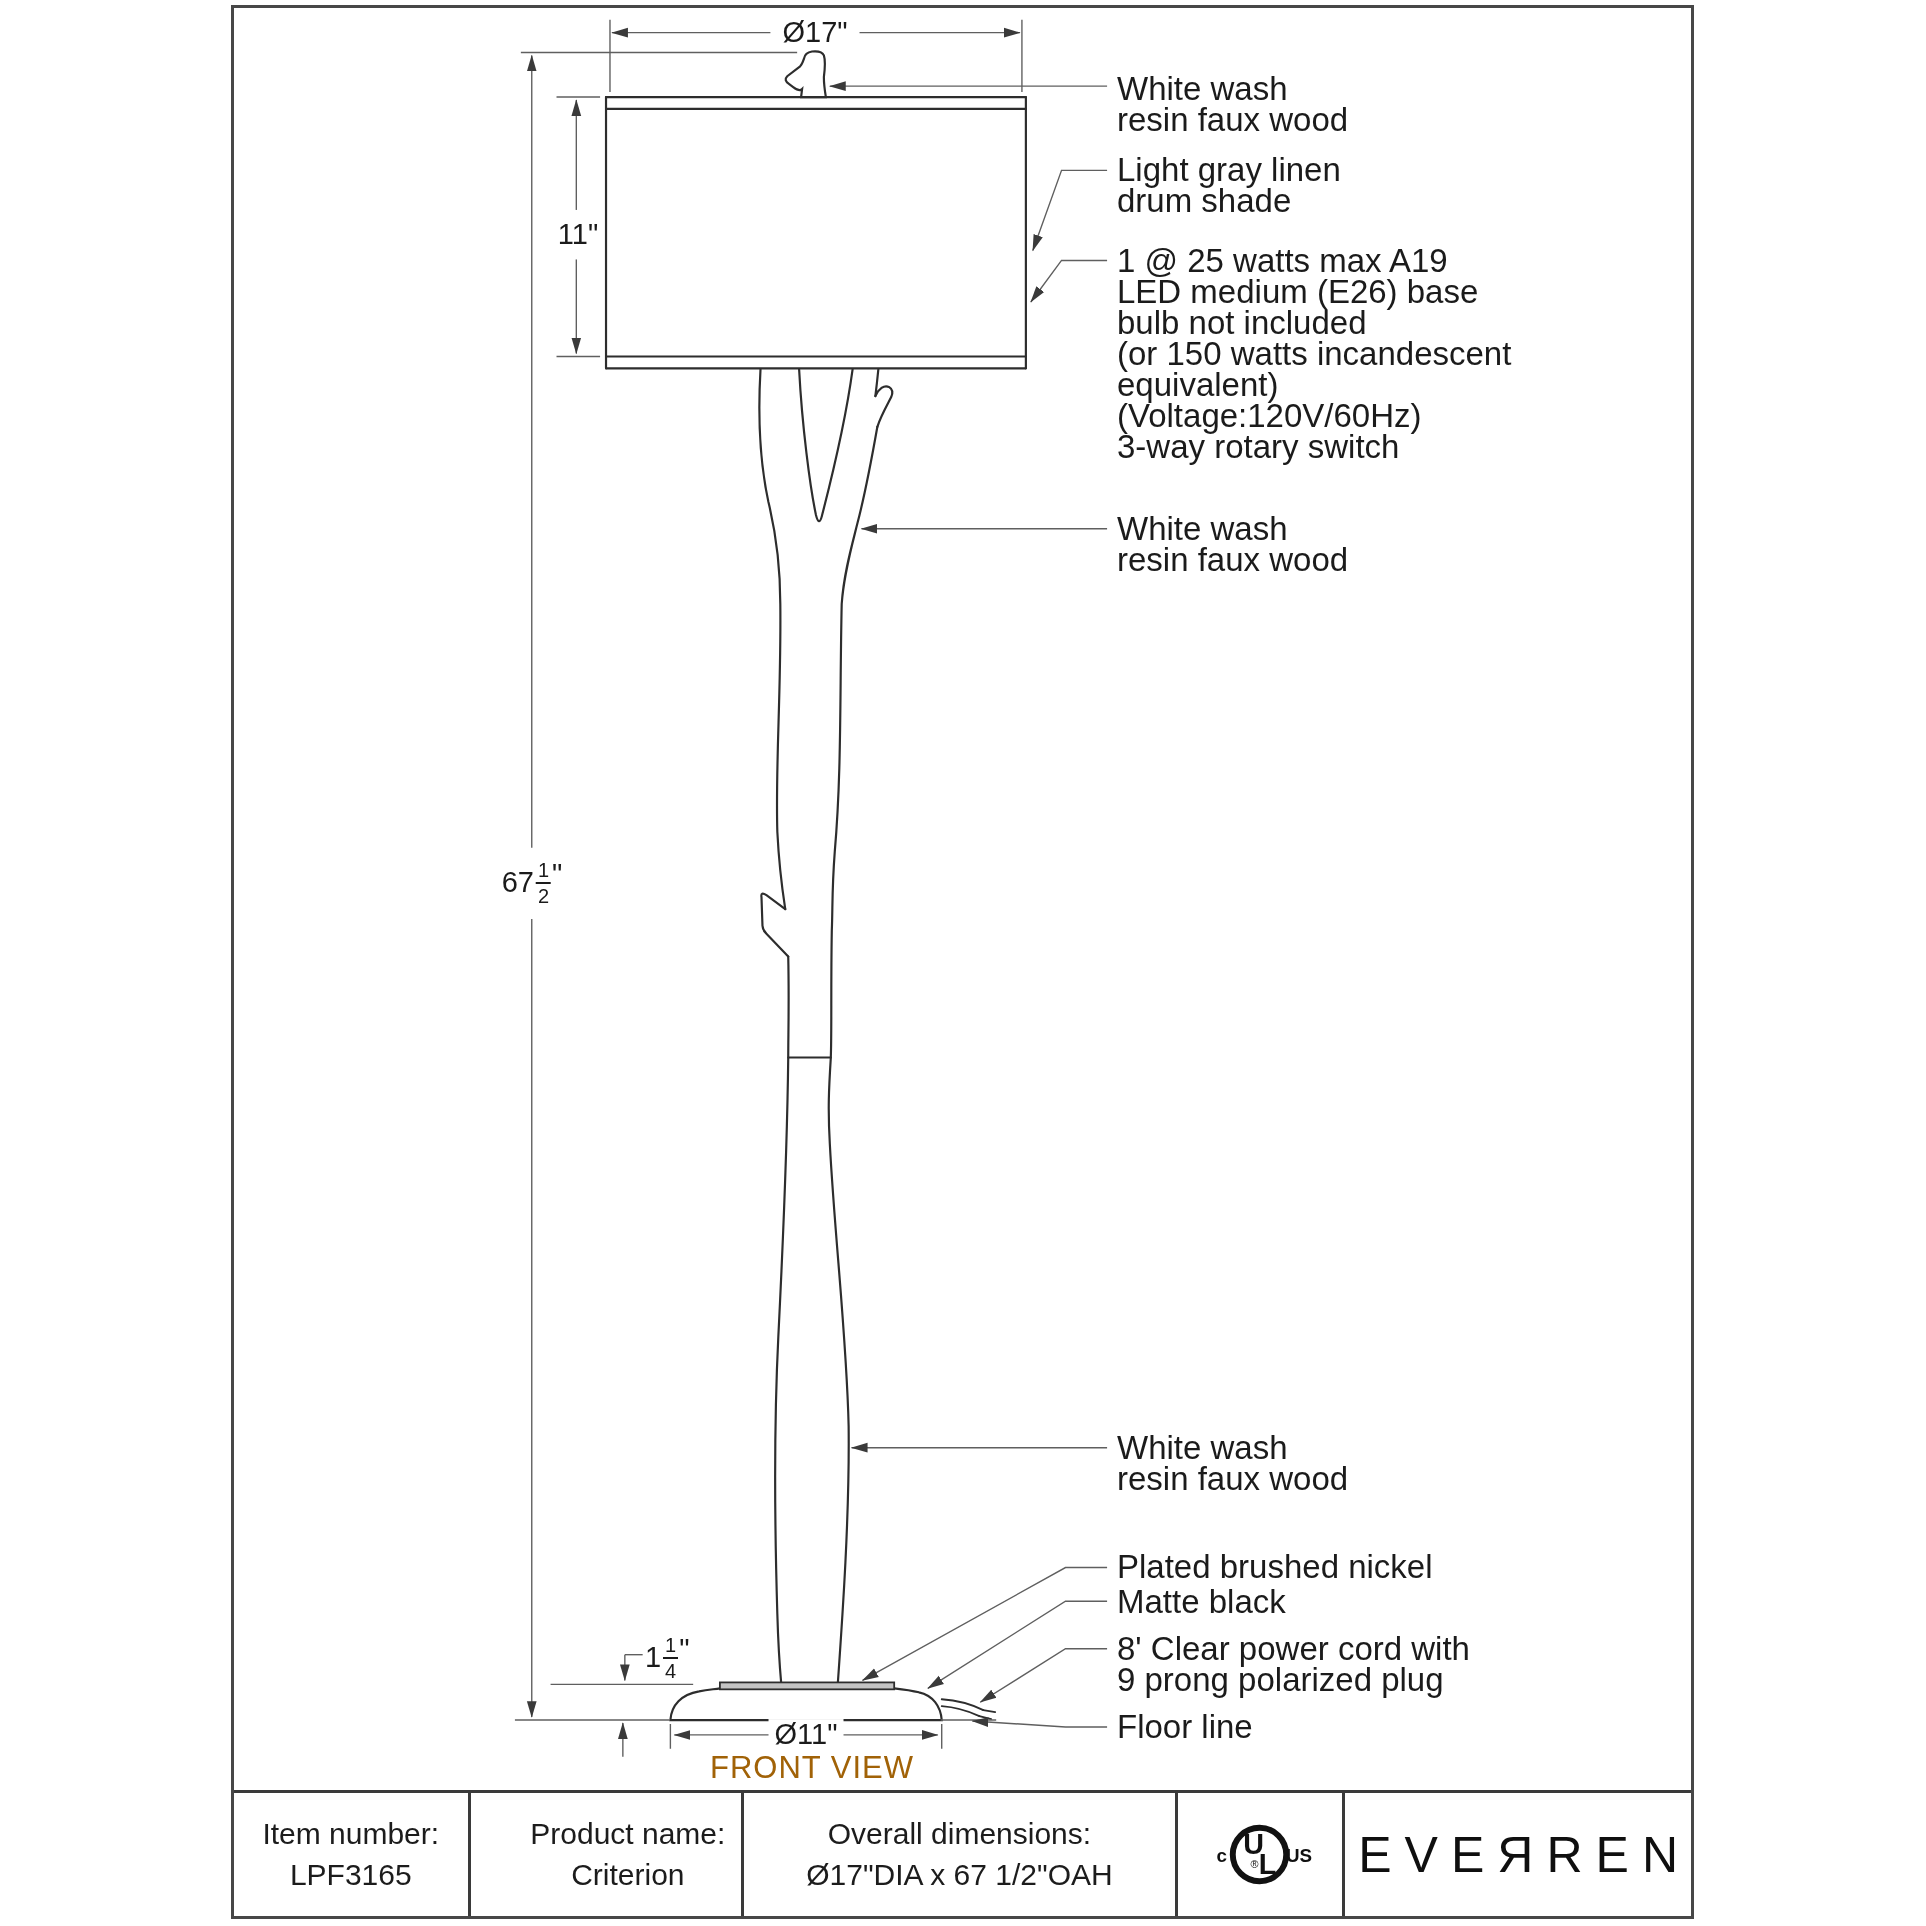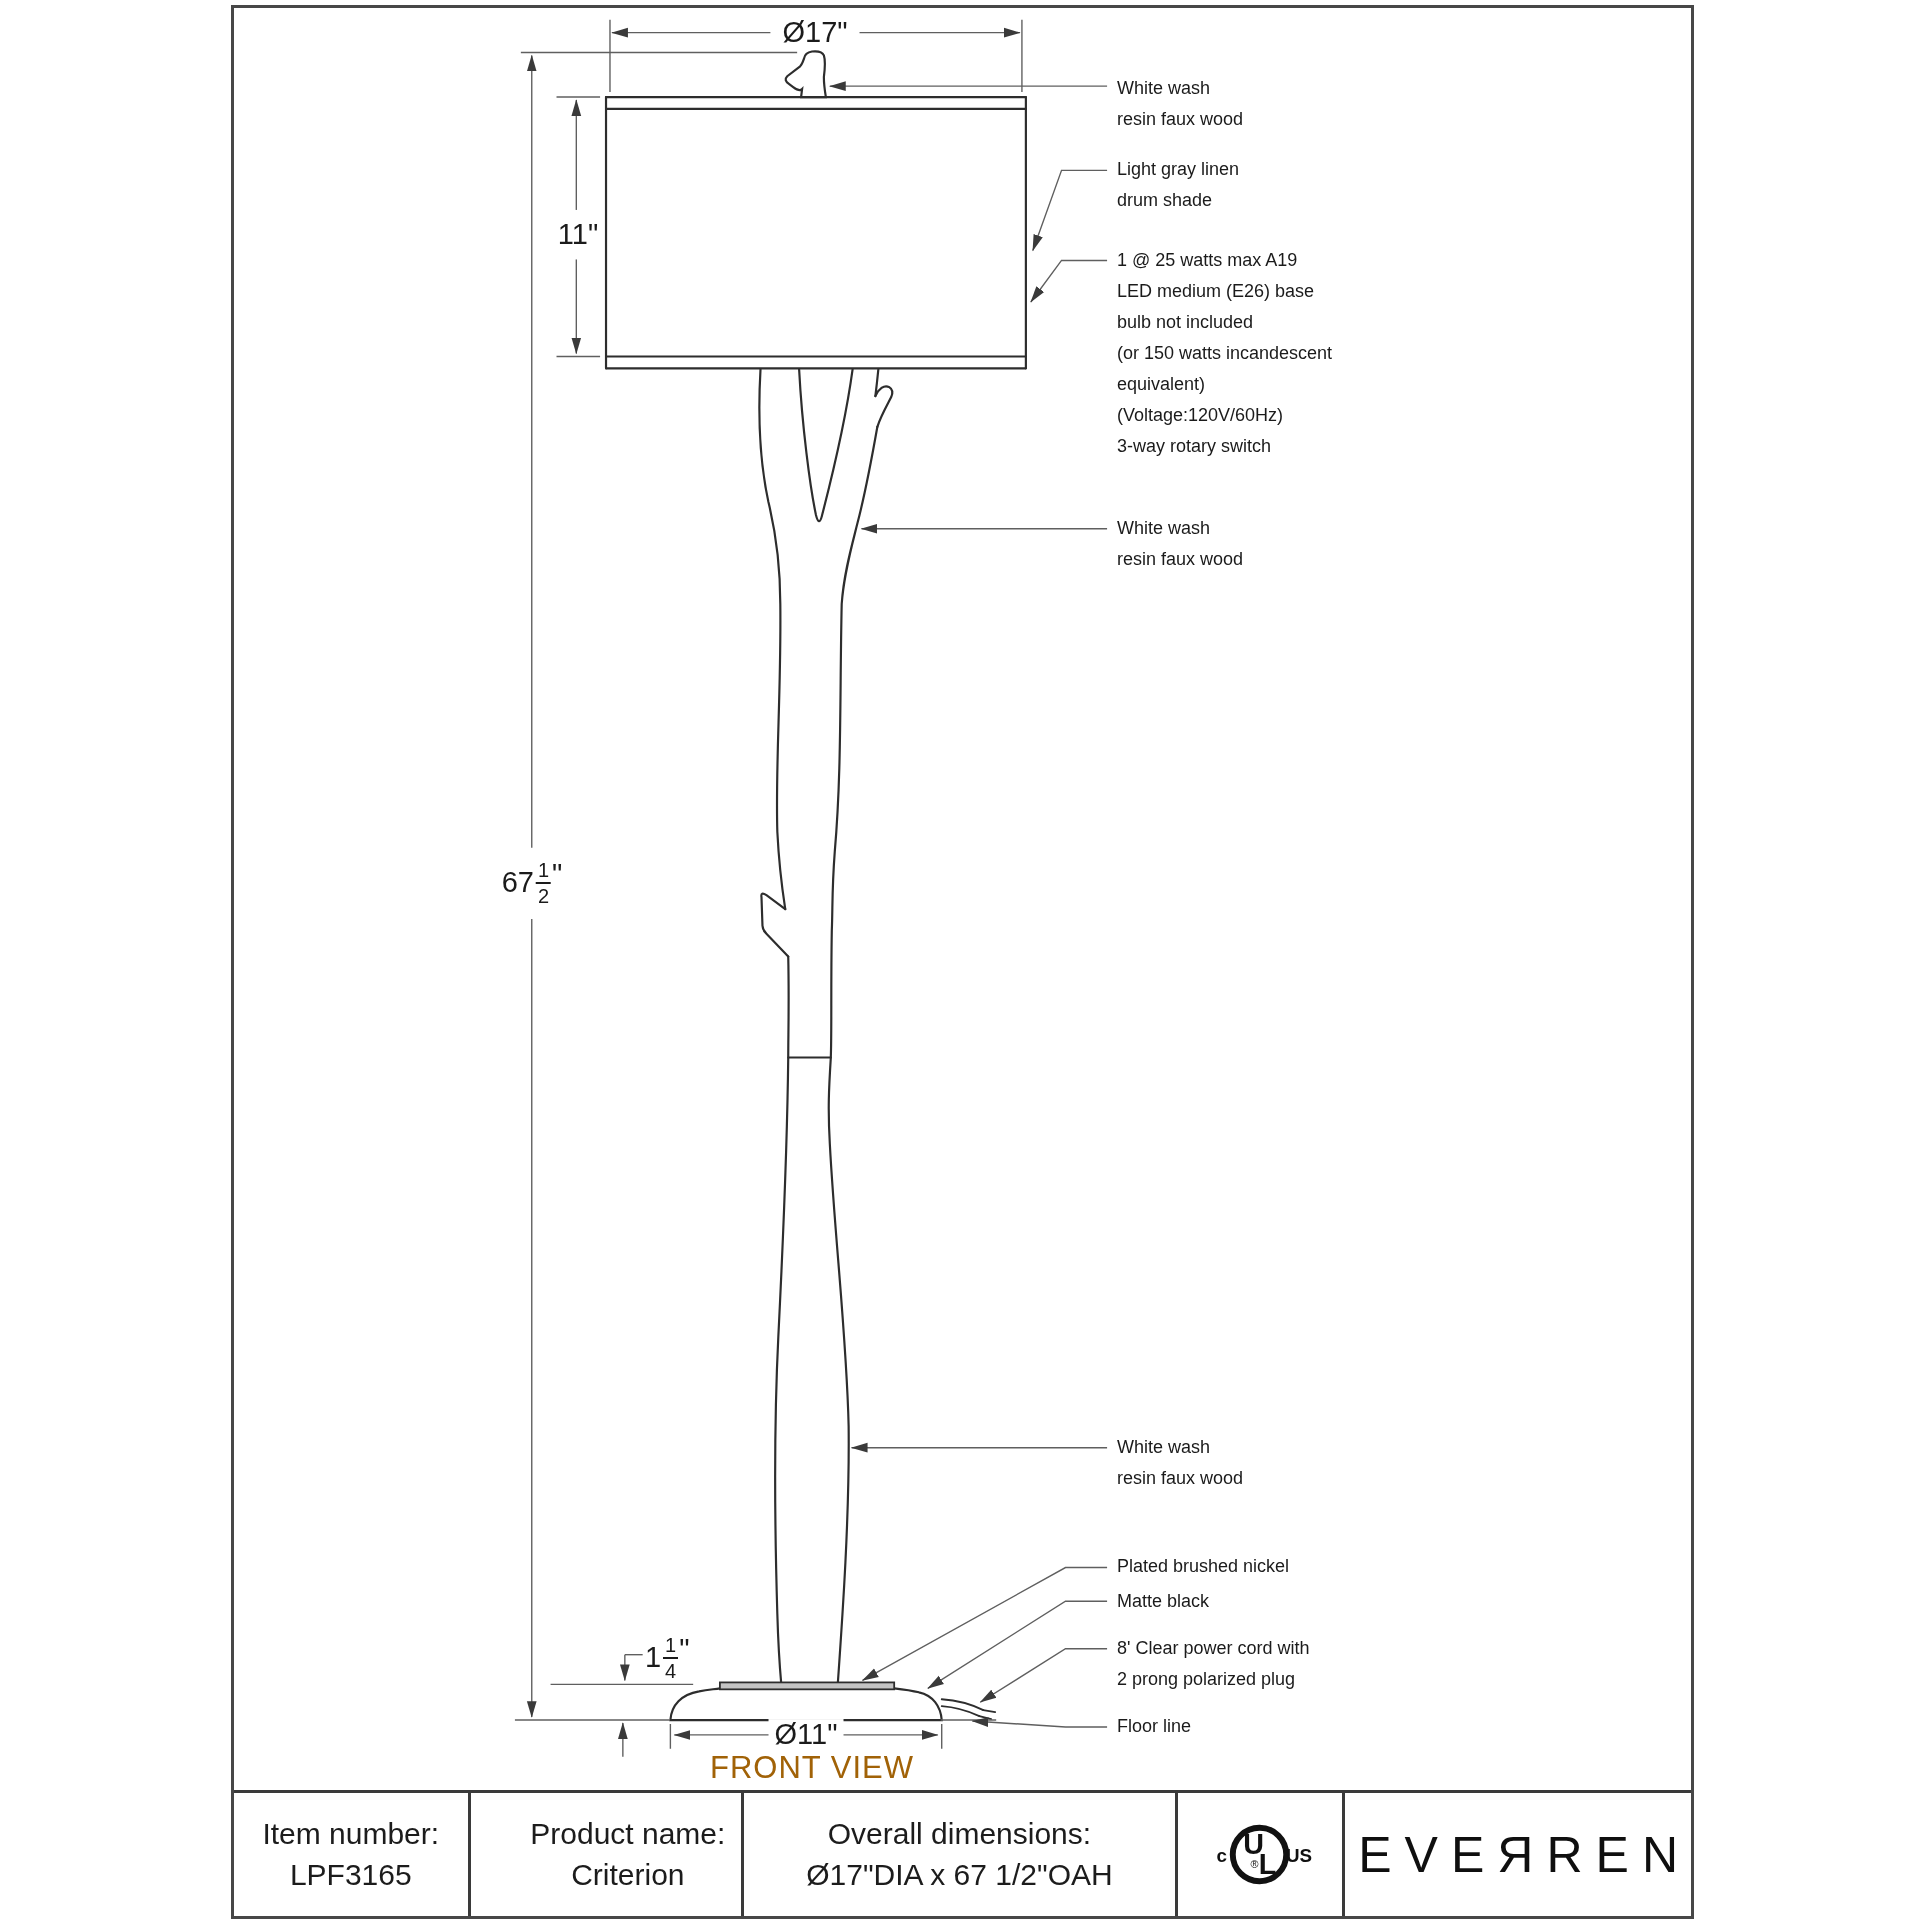--- a/index.html
+++ b/index.html
@@ -3,21 +3,21 @@
 <meta charset="utf-8">
 <style>
   html,body{margin:0;padding:0;background:#ffffff;}
   .stage{position:relative;width:1927px;height:1927px;background:#ffffff;overflow:hidden;
          font-family:"Liberation Sans", sans-serif;color:#1c1c1c;}
   .frame{position:absolute;left:231px;top:5px;width:1463px;height:1914px;
          border:3px solid #474747;box-sizing:border-box;}
   svg.draw{position:absolute;left:0;top:0;}
 
   
-  .callout{position:absolute;left:1117px;font-size:18px;line-height:31px;
+  .callout{position:absolute;left:1117px;font-size:33px;line-height:31px;
            white-space:nowrap;color:#1b1b1b;}
 
   
   .dim{position:absolute;transform:translate(-50%,-50%);display:inline-flex;align-items:center;
        background:#ffffff;padding:0 6px;font-size:29px;color:#1b1b1b;white-space:nowrap;line-height:1.1;}
   .dim.noshift{transform:none;background:transparent;padding:0;}
   .frac{display:inline-flex;flex-direction:column;align-items:center;font-size:20px;line-height:1;margin-left:2px;}
   .fbar{display:block;width:15px;height:0;border-top:2px solid #1b1b1b;margin:2px 0;}
   .unit{align-self:flex-start;line-height:1;margin-left:1px;}
 
@@ -216,21 +216,21 @@
   <div class="callout" style="top:1551px;">
     <div>Plated brushed nickel</div>
   </div>
 
   <div class="callout" style="top:1586px;">
     <div>Matte black</div>
   </div>
 
   <div class="callout" style="top:1633px;">
     <div>8' Clear power cord with</div>
-    <div>2 prong polarized plug</div>
+    <div>9 prong polarized plug</div>
   </div>
 
   <div class="callout" style="top:1711px;">
     <div>Floor line</div>
   </div>
 
   <div class="titleblock">
     <div class="cell" style="width:240px;">
       <div>Item number:</div>
       <div>LPF3165</div>

